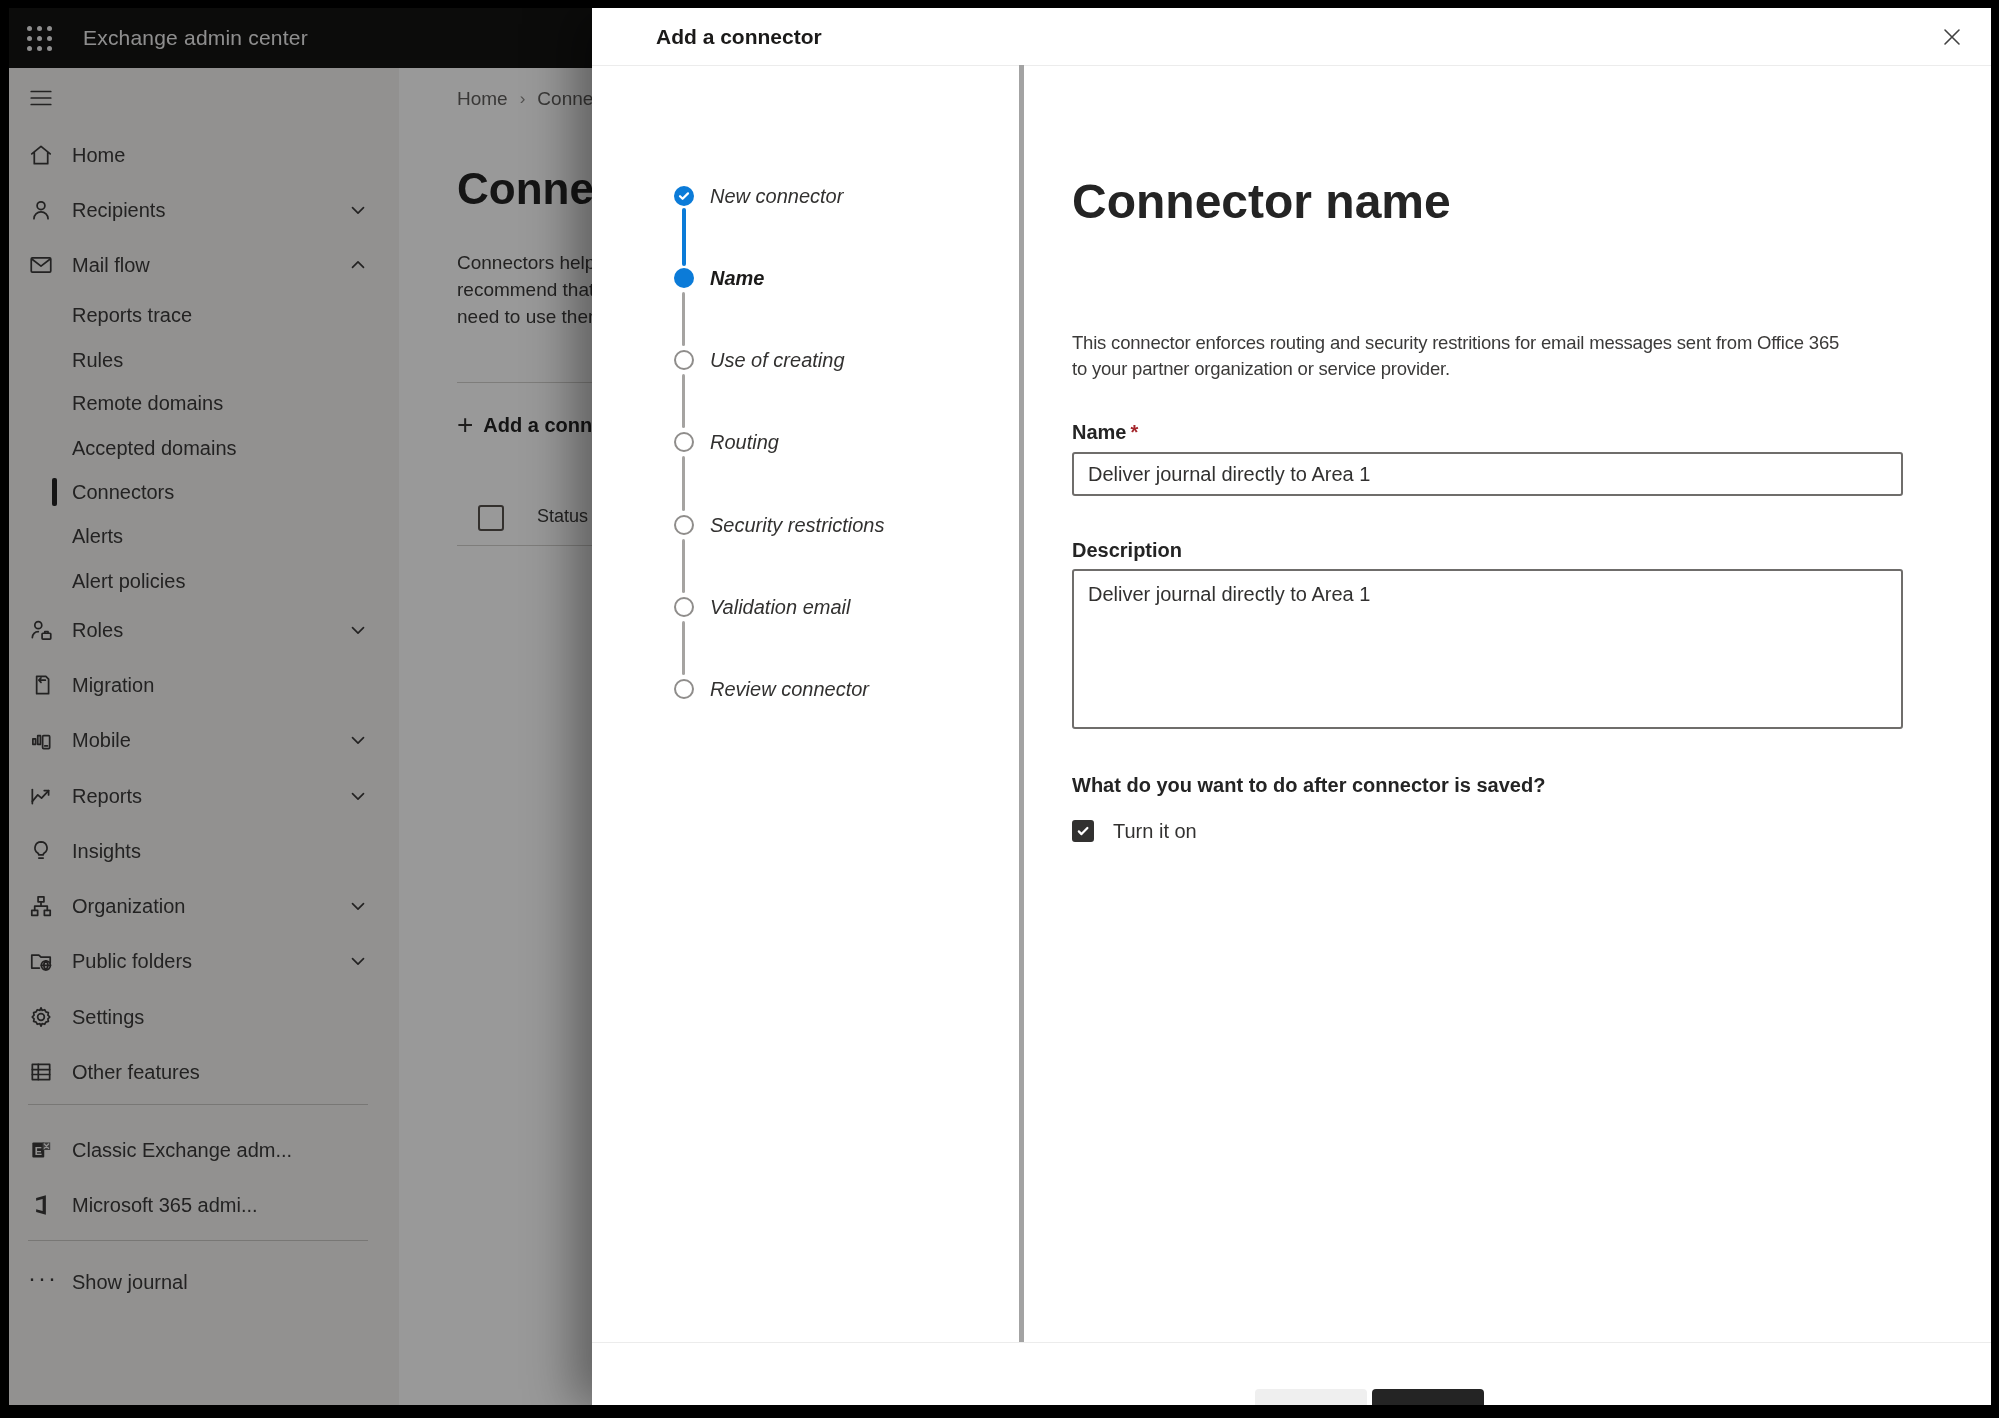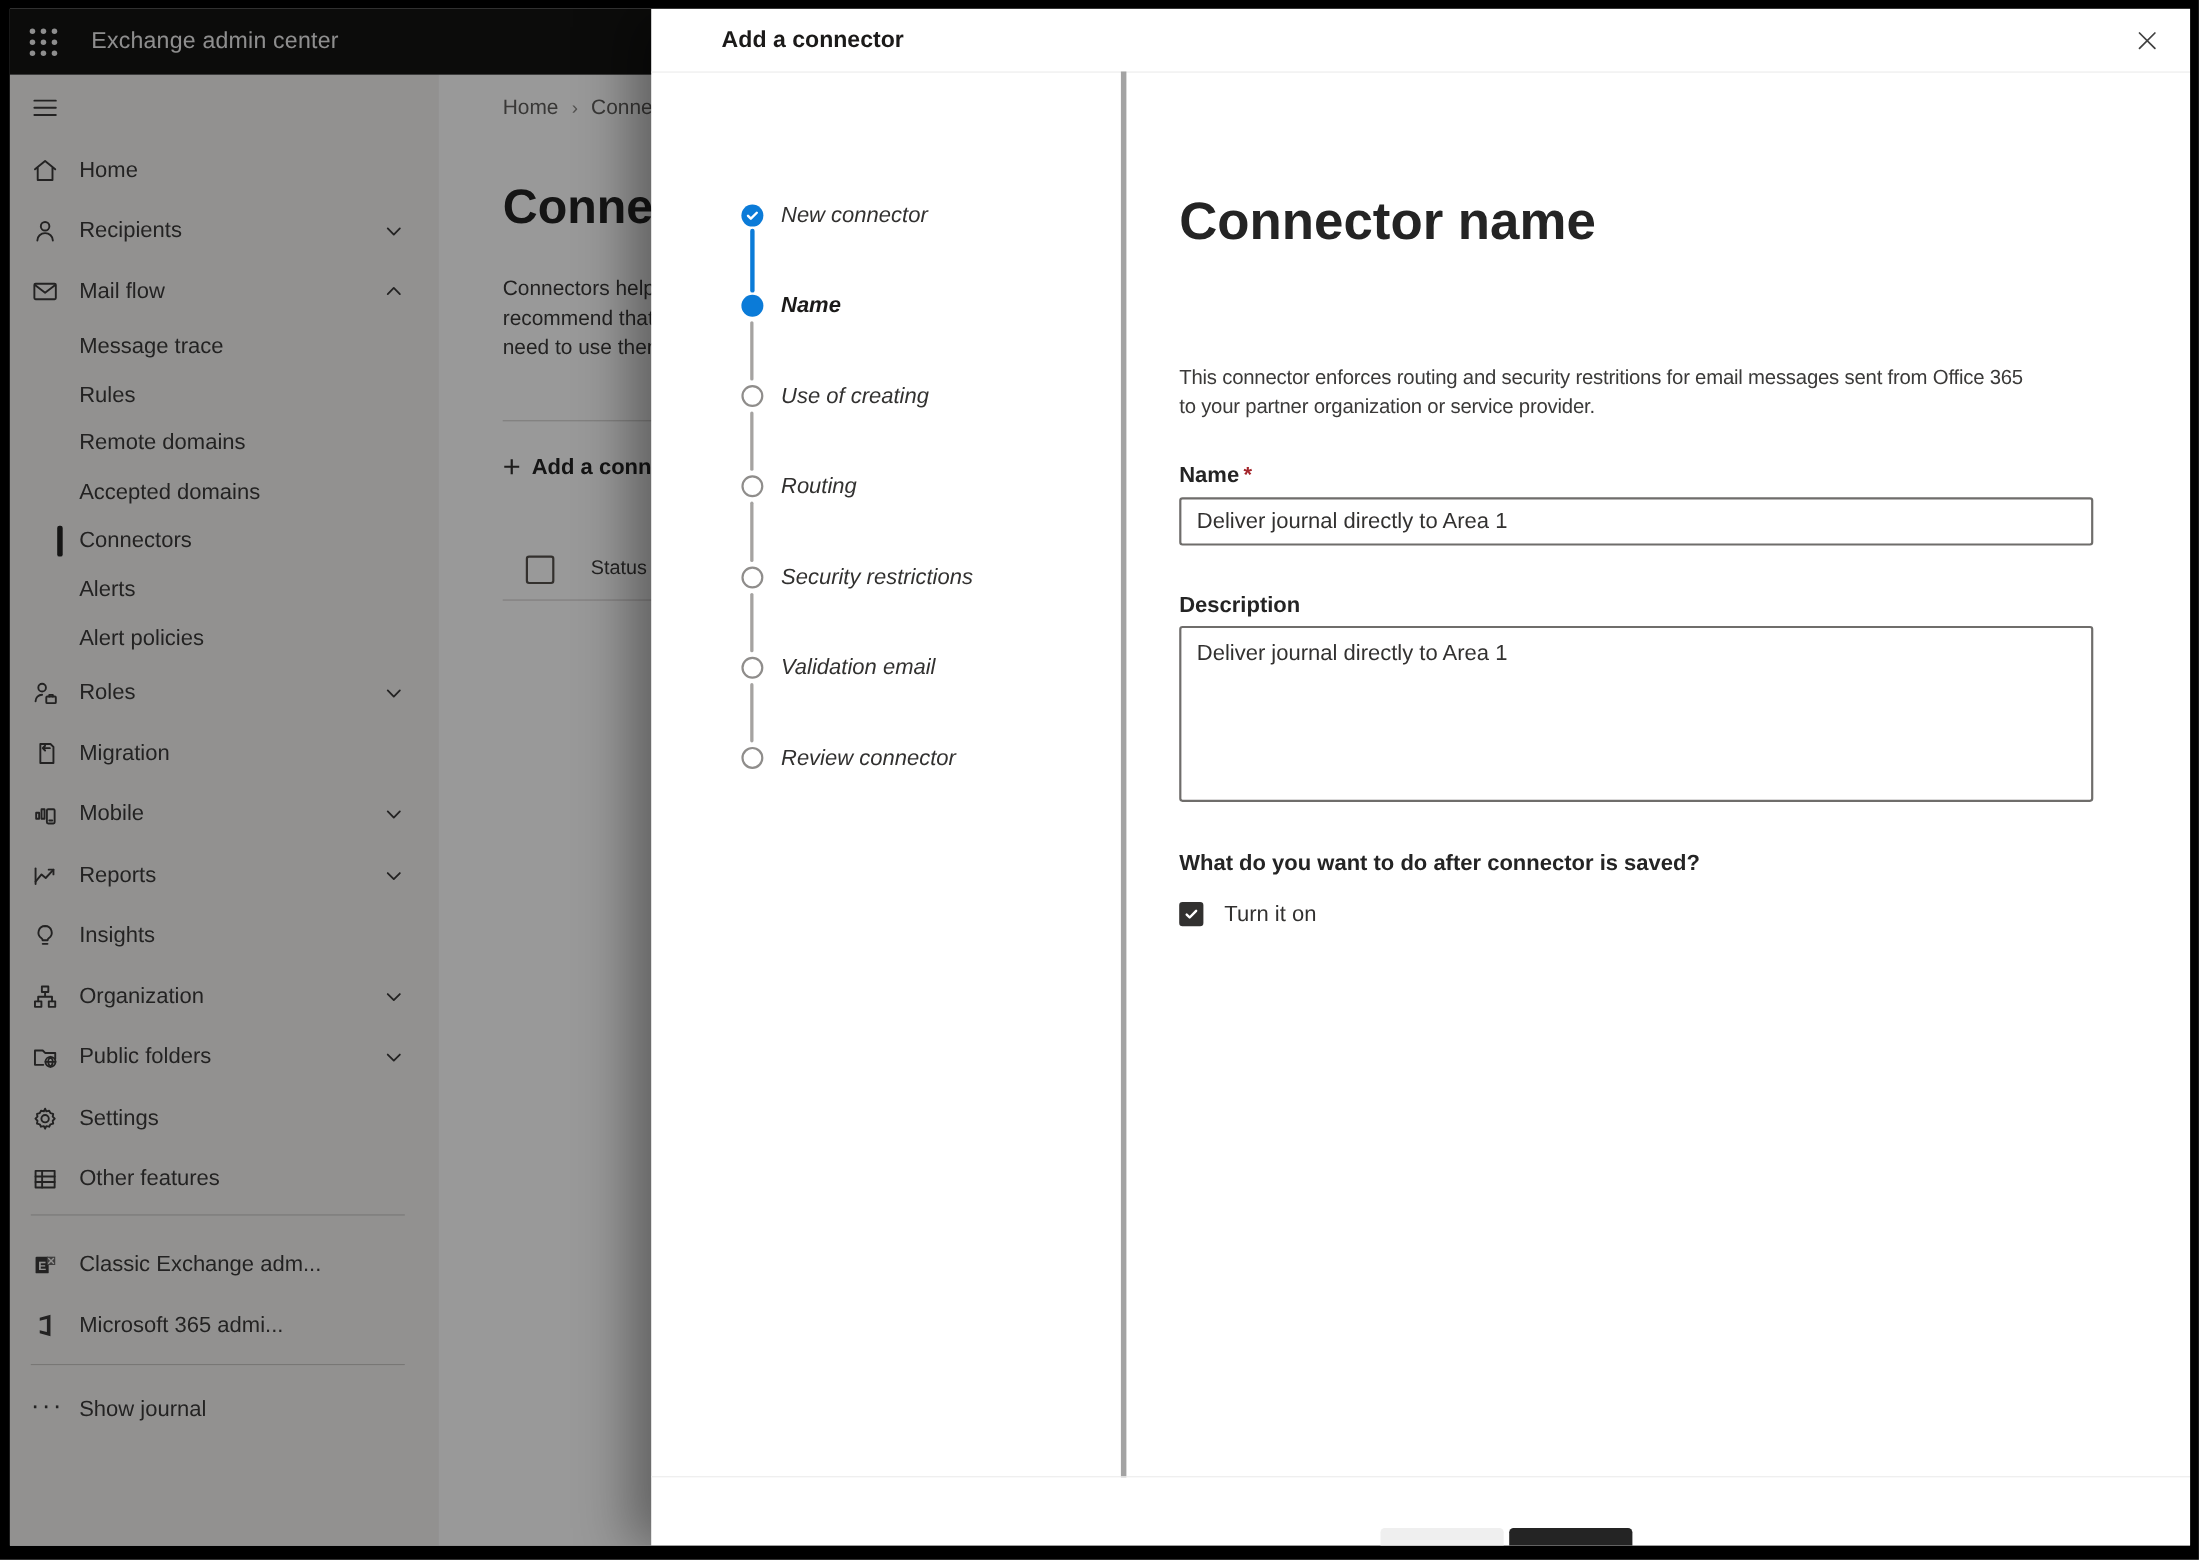--- a/index.html
+++ b/index.html
@@ -145,21 +145,21 @@
             <path d="M3.5 6.5L12 13l8.5-6.5"></path>
           </svg></span>
       <span class="nav-label">Mail flow</span>
       <span class="nav-chevron">
         <svg viewBox="0 0 24 24">
             <path d="M6 14.5l6-6 6 6"></path>
           </svg></span>
     </div>
 
     <div class="nav-item" style="top:225px">
-      <span class="nav-label">Message trace</span>
+      <span class="nav-label">Reports trace</span>
     </div>
     <div class="nav-item" style="top:270px">
       <span class="nav-label">Rules</span>
     </div>
     <div class="nav-item" style="top:313px">
       <span class="nav-label">Remote domains</span>
     </div>
     <div class="nav-item" style="top:358px">
       <span class="nav-label">Accepted domains</span>
     </div>

